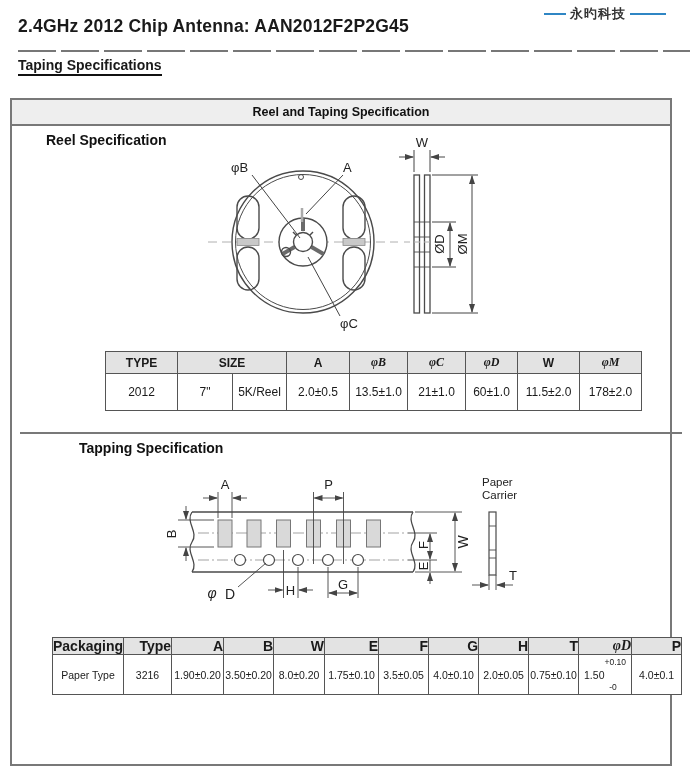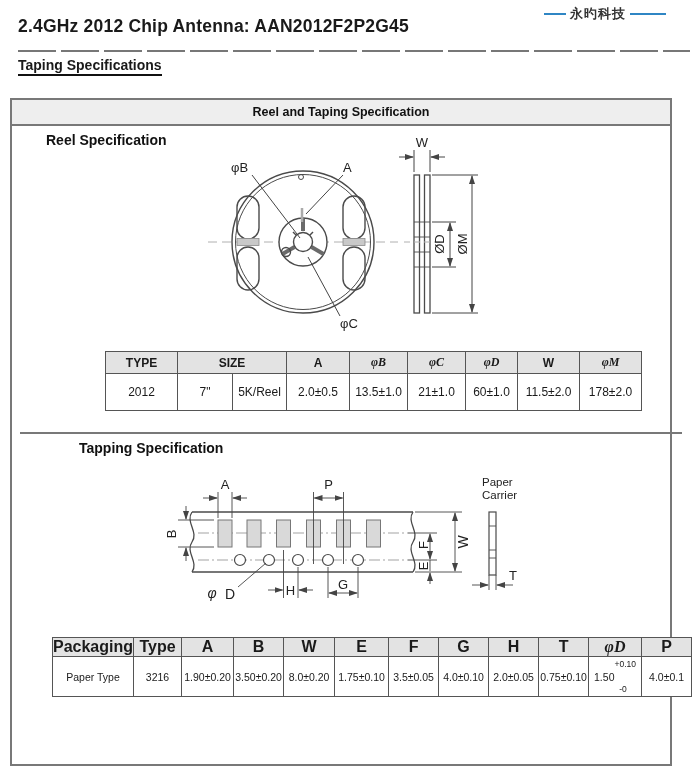--- a/index.html
+++ b/index.html
@@ -37,21 +37,21 @@
   .svg-reel { top:130px; }
   .svg-tape { top:468px; }
   
   table { border-collapse:collapse; position:absolute; background:#fff; }
   td, th { border:1px solid #555; text-align:center; vertical-align:middle; }
   th { background:#e3e3e3; font-weight:bold;margin-left:28px; }
   .t1 { left:105px; top:351px; }
   .t1 th { height:22px; font-size:12px; }
   .t1 td { height:37px; font-size:12px; }
   .t2 { left:52px; top:637px; }
-  .t2 th { height:16px; font-size:16px; }
+  .t2 th { height:16px; font-size:14px;text-align:right; }
   .t2 td { height:40px; font-size:10.5px; }
   .phi { font-style:italic; font-family:"Liberation Serif","DejaVu Serif",serif; }
   .phid-cell { position:relative;margin-top:13px; }
   .phid-cell .val { position:absolute; left:5px; top:50%; transform:translateY(-50%); }
   .phid-cell .tol-plus { position:absolute; top:2px; right:5px; font-size:8.5px; }
   .phid-cell .tol-minus { position:absolute; bottom:2px; left:58%; font-size:8.5px; }
 </style>
 </head>
 <body>
 

